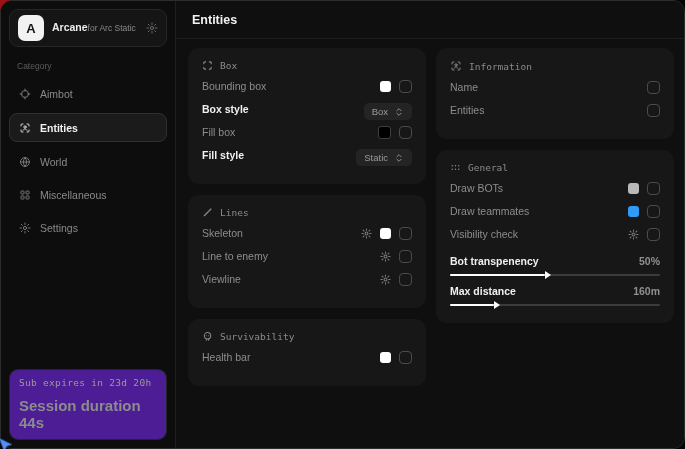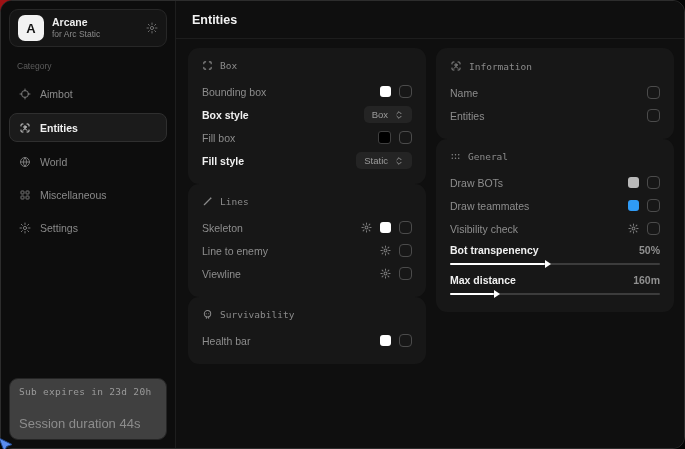--- a/index.html
+++ b/index.html
@@ -15,43 +15,43 @@
     background:#0f0f0f;border:1px solid #2d2d2d;border-radius:12px;
     display:flex;overflow:hidden;
   }
   
   .sidebar{width:175px;min-width:175px;box-sizing:border-box;background:#0d0d0d;
     border-right:1px solid #1e1e1e;display:flex;flex-direction:column;padding:8px}
   .brand-card{display:flex;align-items:center;gap:8px;background:#151515;border:1px solid #272727;
     border-radius:9px;padding:5px 8px;height:38px;box-sizing:border-box}
   .logo{width:26px;height:26px;border-radius:7px;background:#f2f2f2;color:#141414;
     font-weight:bold;display:flex;align-items:center;justify-content:center;font-size:13px}
-  .brand-text{display:flex;flex-direction:column;line-height:1.1}
+  .brand-text{display:flex;flex-direction:row;line-height:1.1}
   .brand-name{font-size:10.5px;font-weight:700;color:#ededed}
   .brand-sub{font-size:8.5px;color:#8a8a8a;margin-top:2px}
   .brand-gear{margin-left:auto;color:#6f6f6f;display:flex}
   .category{font-size:8.5px;color:#5d5d5d;margin:14px 0 9px 8px}
   .nav-item{display:flex;align-items:center;gap:9px;height:25px;padding:0 9px;border-radius:8px;
     color:#8a8a8a;font-size:10.5px;margin-bottom:6px;border:1px solid transparent;cursor:default}
   .nav-item.active{background:#1b1b1b;border-color:#2f2f2f;color:#f0f0f0;font-weight:600;height:27px}
   .nav-item .ic{display:flex;color:#787878}
   .nav-item.active .ic{color:#d8d8d8}
-  .sidebar-footer{margin-top:auto;border:1px solid #252525;border-radius:9px;padding:7px 9px 8px;background:#404040}
+  .sidebar-footer{margin-top:auto;border:1px solid #252525;border-radius:9px;padding:7px 9px 8px;background:#4c1d95}
   .footer-line1{font-family:"DejaVu Sans Mono","Liberation Mono",monospace;font-size:9.5px;color:#9a9a9a;letter-spacing:.3px}
-  .footer-line2{font-size:13px;color:#8c8c8c;font-weight:400;margin-top:19px}
+  .footer-line2{font-size:15px;color:#8c8c8c;font-weight:700;margin-top:9px}
   
   .main{flex:1;display:flex;flex-direction:column;background:#0f0f0f}
   .main-header{padding:12px 16px 11px;border-bottom:1px solid #1d1d1d;font-size:12.5px;font-weight:700;color:#f2f2f2}
   .content{display:flex;gap:10px;padding:9px 12px;align-items:flex-start}
-  .col{display:flex;flex-direction:column;width:238px;box-sizing:border-box}
+  .col{display:flex;flex-direction:column;gap:11px;width:238px;box-sizing:border-box}
   .card{background:#171717;border-radius:11px;padding:10px 14px 12px;box-sizing:border-box}
   .card-header{display:flex;align-items:center;gap:7px;color:#8b8b8b;
     font-family:"DejaVu Sans Mono","Liberation Mono",monospace;font-size:9.5px;margin:2px 0 9px}
   .card-header .ic{display:flex;color:#8b8b8b}
-  .row{display:flex;align-items:center;justify-content:space-between;min-height:23px}
+  .row{display:flex;align-items:flex-start;justify-content:space-between;min-height:23px}
   .row-label{font-size:10.5px;color:#8d8d8d}
   .row-label.bold{color:#f0f0f0;font-weight:700}
   .controls{display:flex;align-items:center;gap:8px}
   .checkbox{width:13px;height:13px;border:1.5px solid #4b4b4b;border-radius:4px;box-sizing:border-box;cursor:pointer}
   .swatch{width:11px;height:11px;border-radius:3px;cursor:pointer}
   .gearbtn{display:flex;color:#7e7e7e;cursor:pointer}
   .dropdown{display:flex;align-items:center;gap:6px;background:#242424;border-radius:5px;
     padding:3px 8px;color:#9b9b9b;font-size:9.5px;cursor:pointer}
   .dropdown .ic{display:flex;color:#8f8f8f}
   .slider-block{padding:1px 0 5px}

